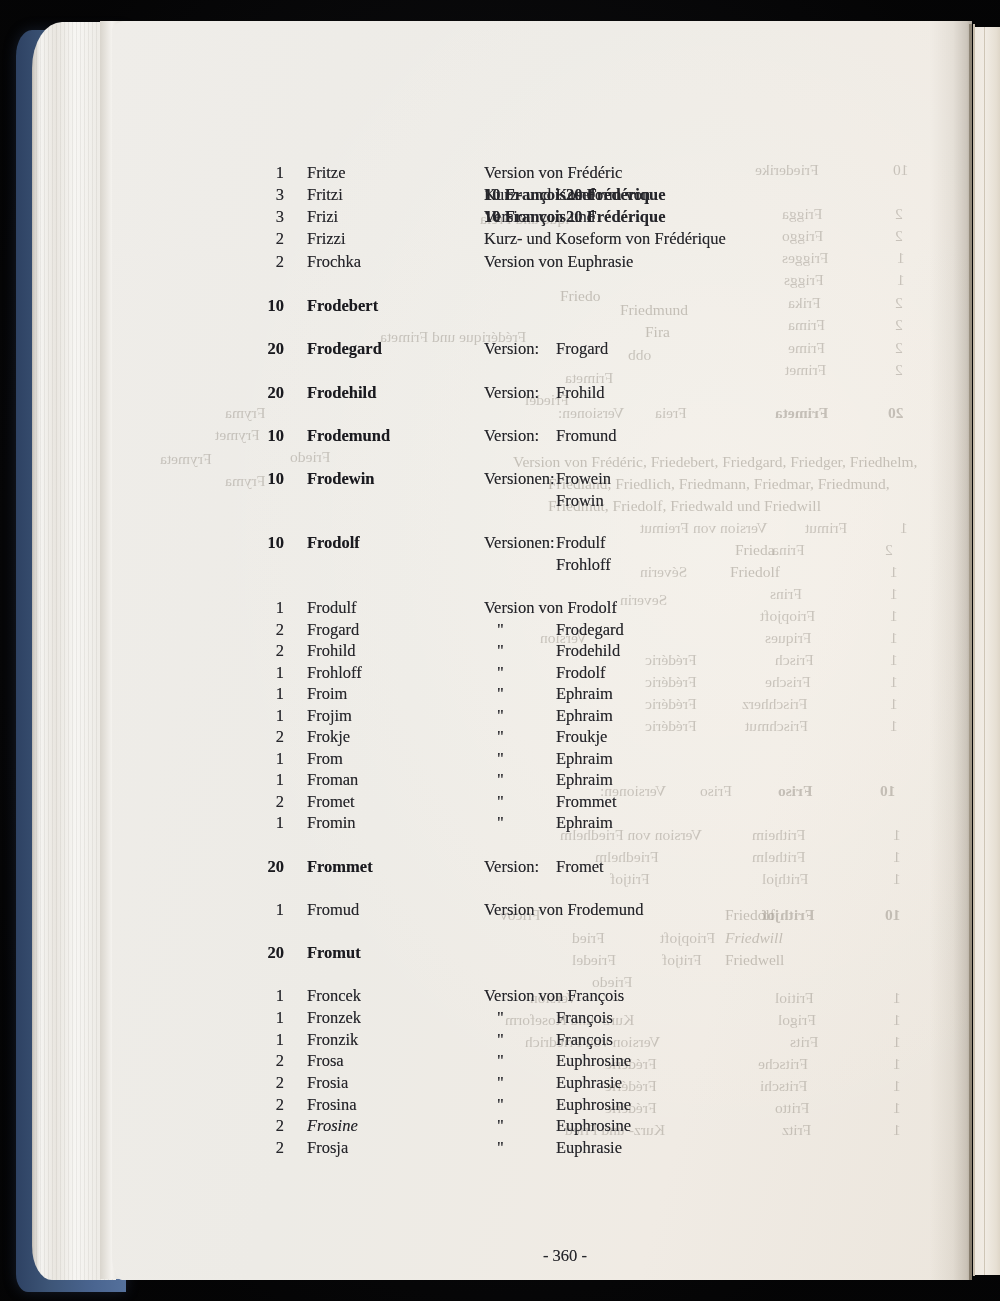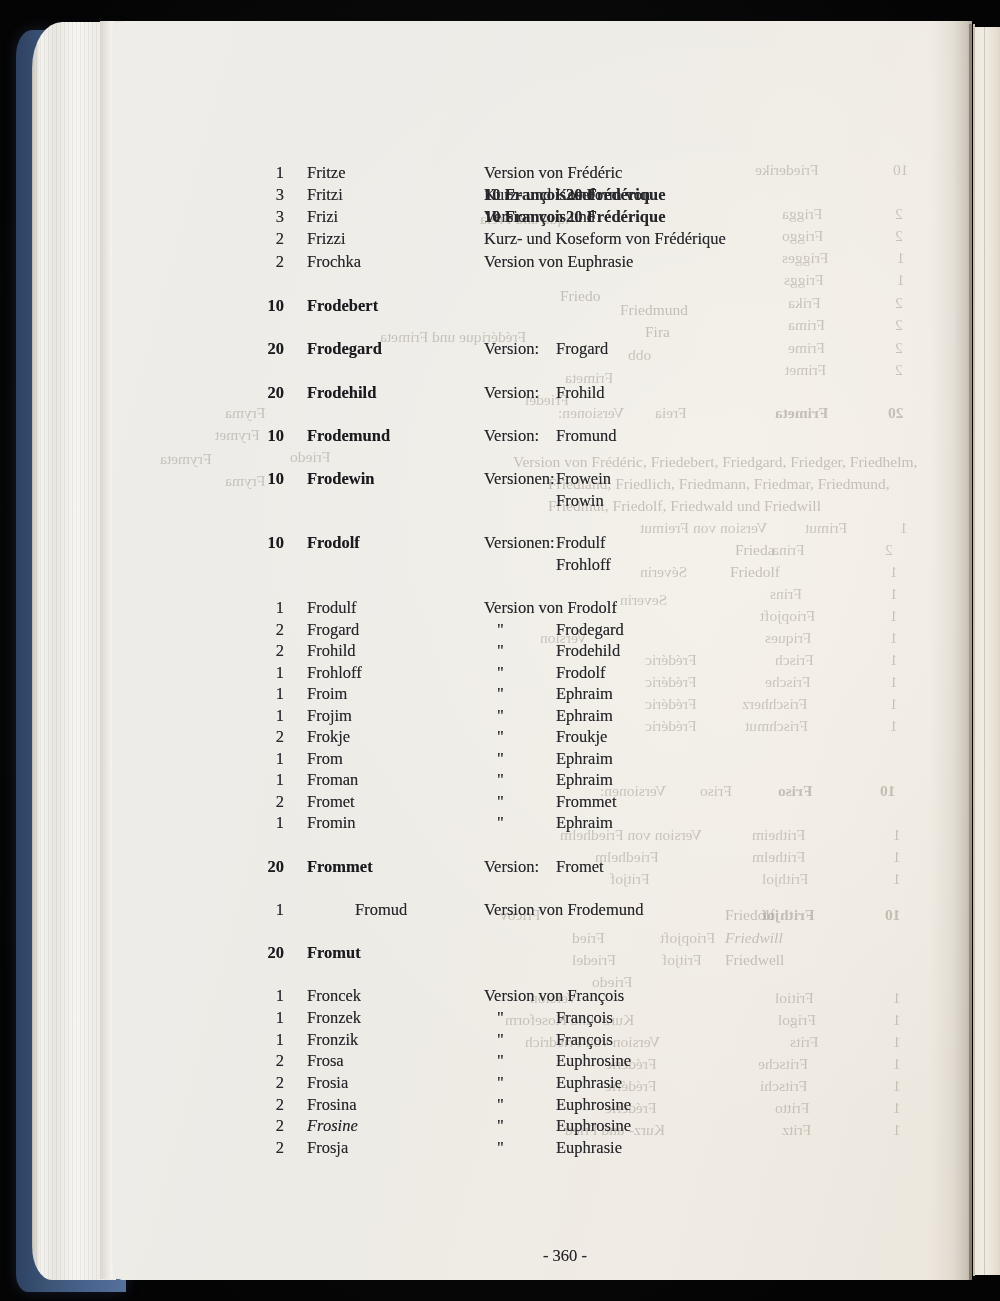--- a/index.html
+++ b/index.html
@@ -267,21 +267,21 @@
       <span class="val" style="top: 792px;">Frommet</span>
       <span class="freq" style="top: 813px;">1</span>
       <span class="name" style="top: 813px;">Fromin</span>
       <span class="ditto" style="top: 813px;">"</span>
       <span class="val" style="top: 813px;">Ephraim</span>
       <span class="freq bold" style="top: 857px;">20</span>
       <span class="name bold" style="top: 857px;">Frommet</span>
       <span class="desc" style="top: 857px;">Version:</span>
       <span class="val" style="top: 857px;">Fromet</span>
       <span class="freq" style="top: 900px;">1</span>
-      <span class="name" style="top: 900px; margin-left: 48px;">Fromud</span>
+      <span class="name" style="top: 900px;">Fromud</span>
       <span class="desc" style="top: 900px;"><span>Version von Frodemund</span></span>
       <span class="freq bold" style="top: 943px;">20</span>
       <span class="name bold" style="top: 943px;">Fromut</span>
       <span class="freq" style="top: 986px;">1</span>
       <span class="name" style="top: 986px;">Froncek</span>
       <span class="desc" style="top: 986px;"><span>Version von François</span></span>
       <span class="freq" style="top: 1008px;">1</span>
       <span class="name" style="top: 1008px;">Fronzek</span>
       <span class="ditto" style="top: 1008px;">"</span>
       <span class="val" style="top: 1008px;">François</span>

